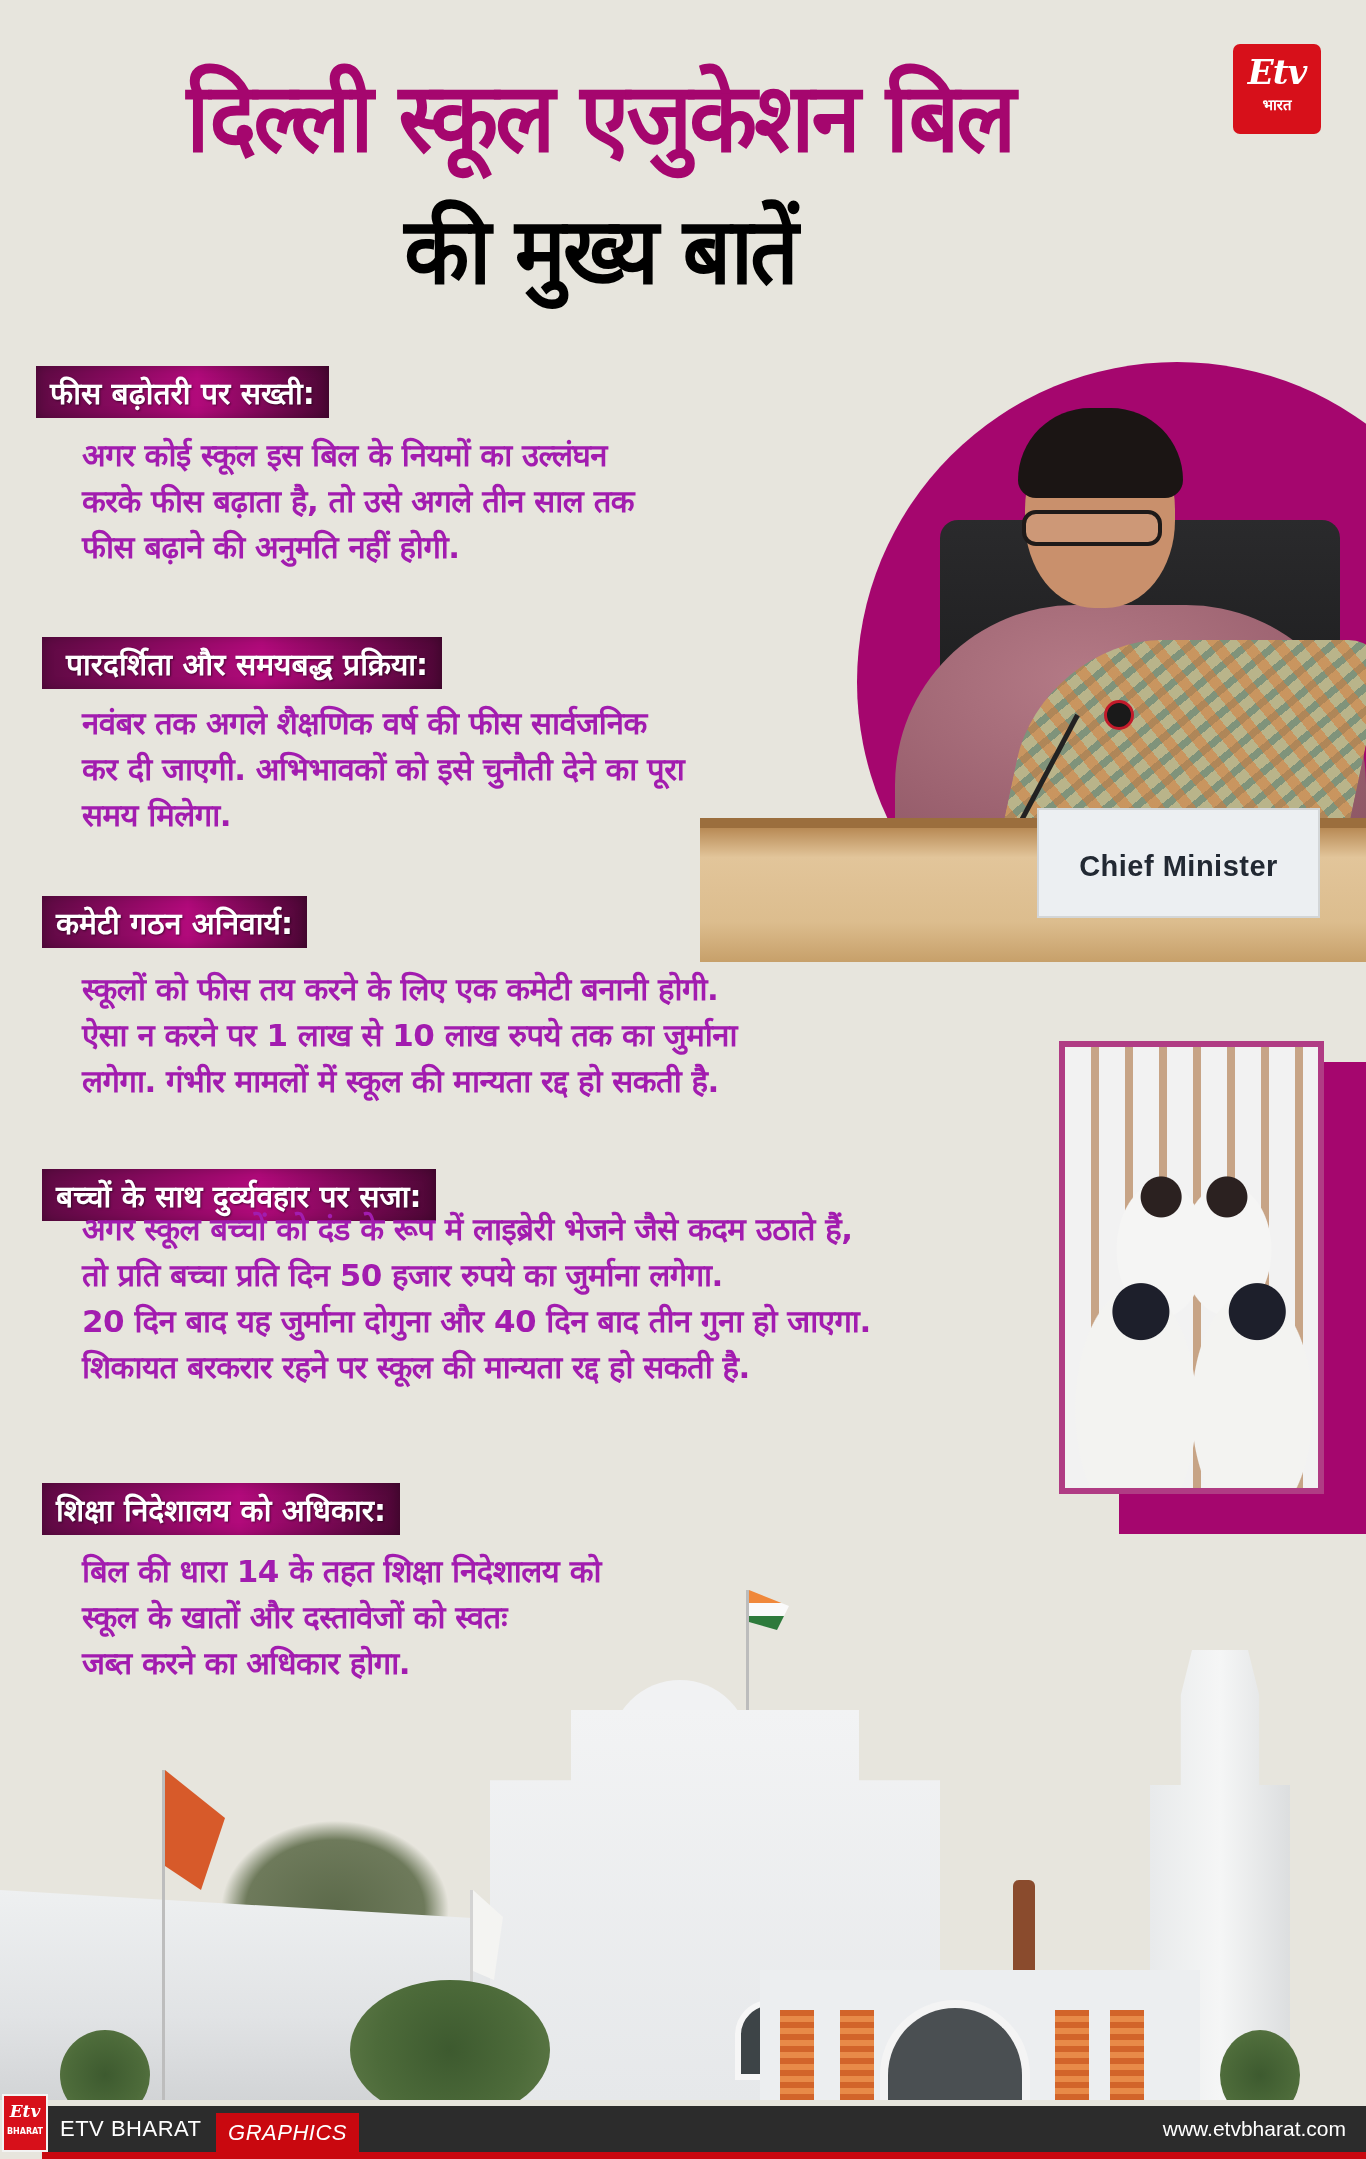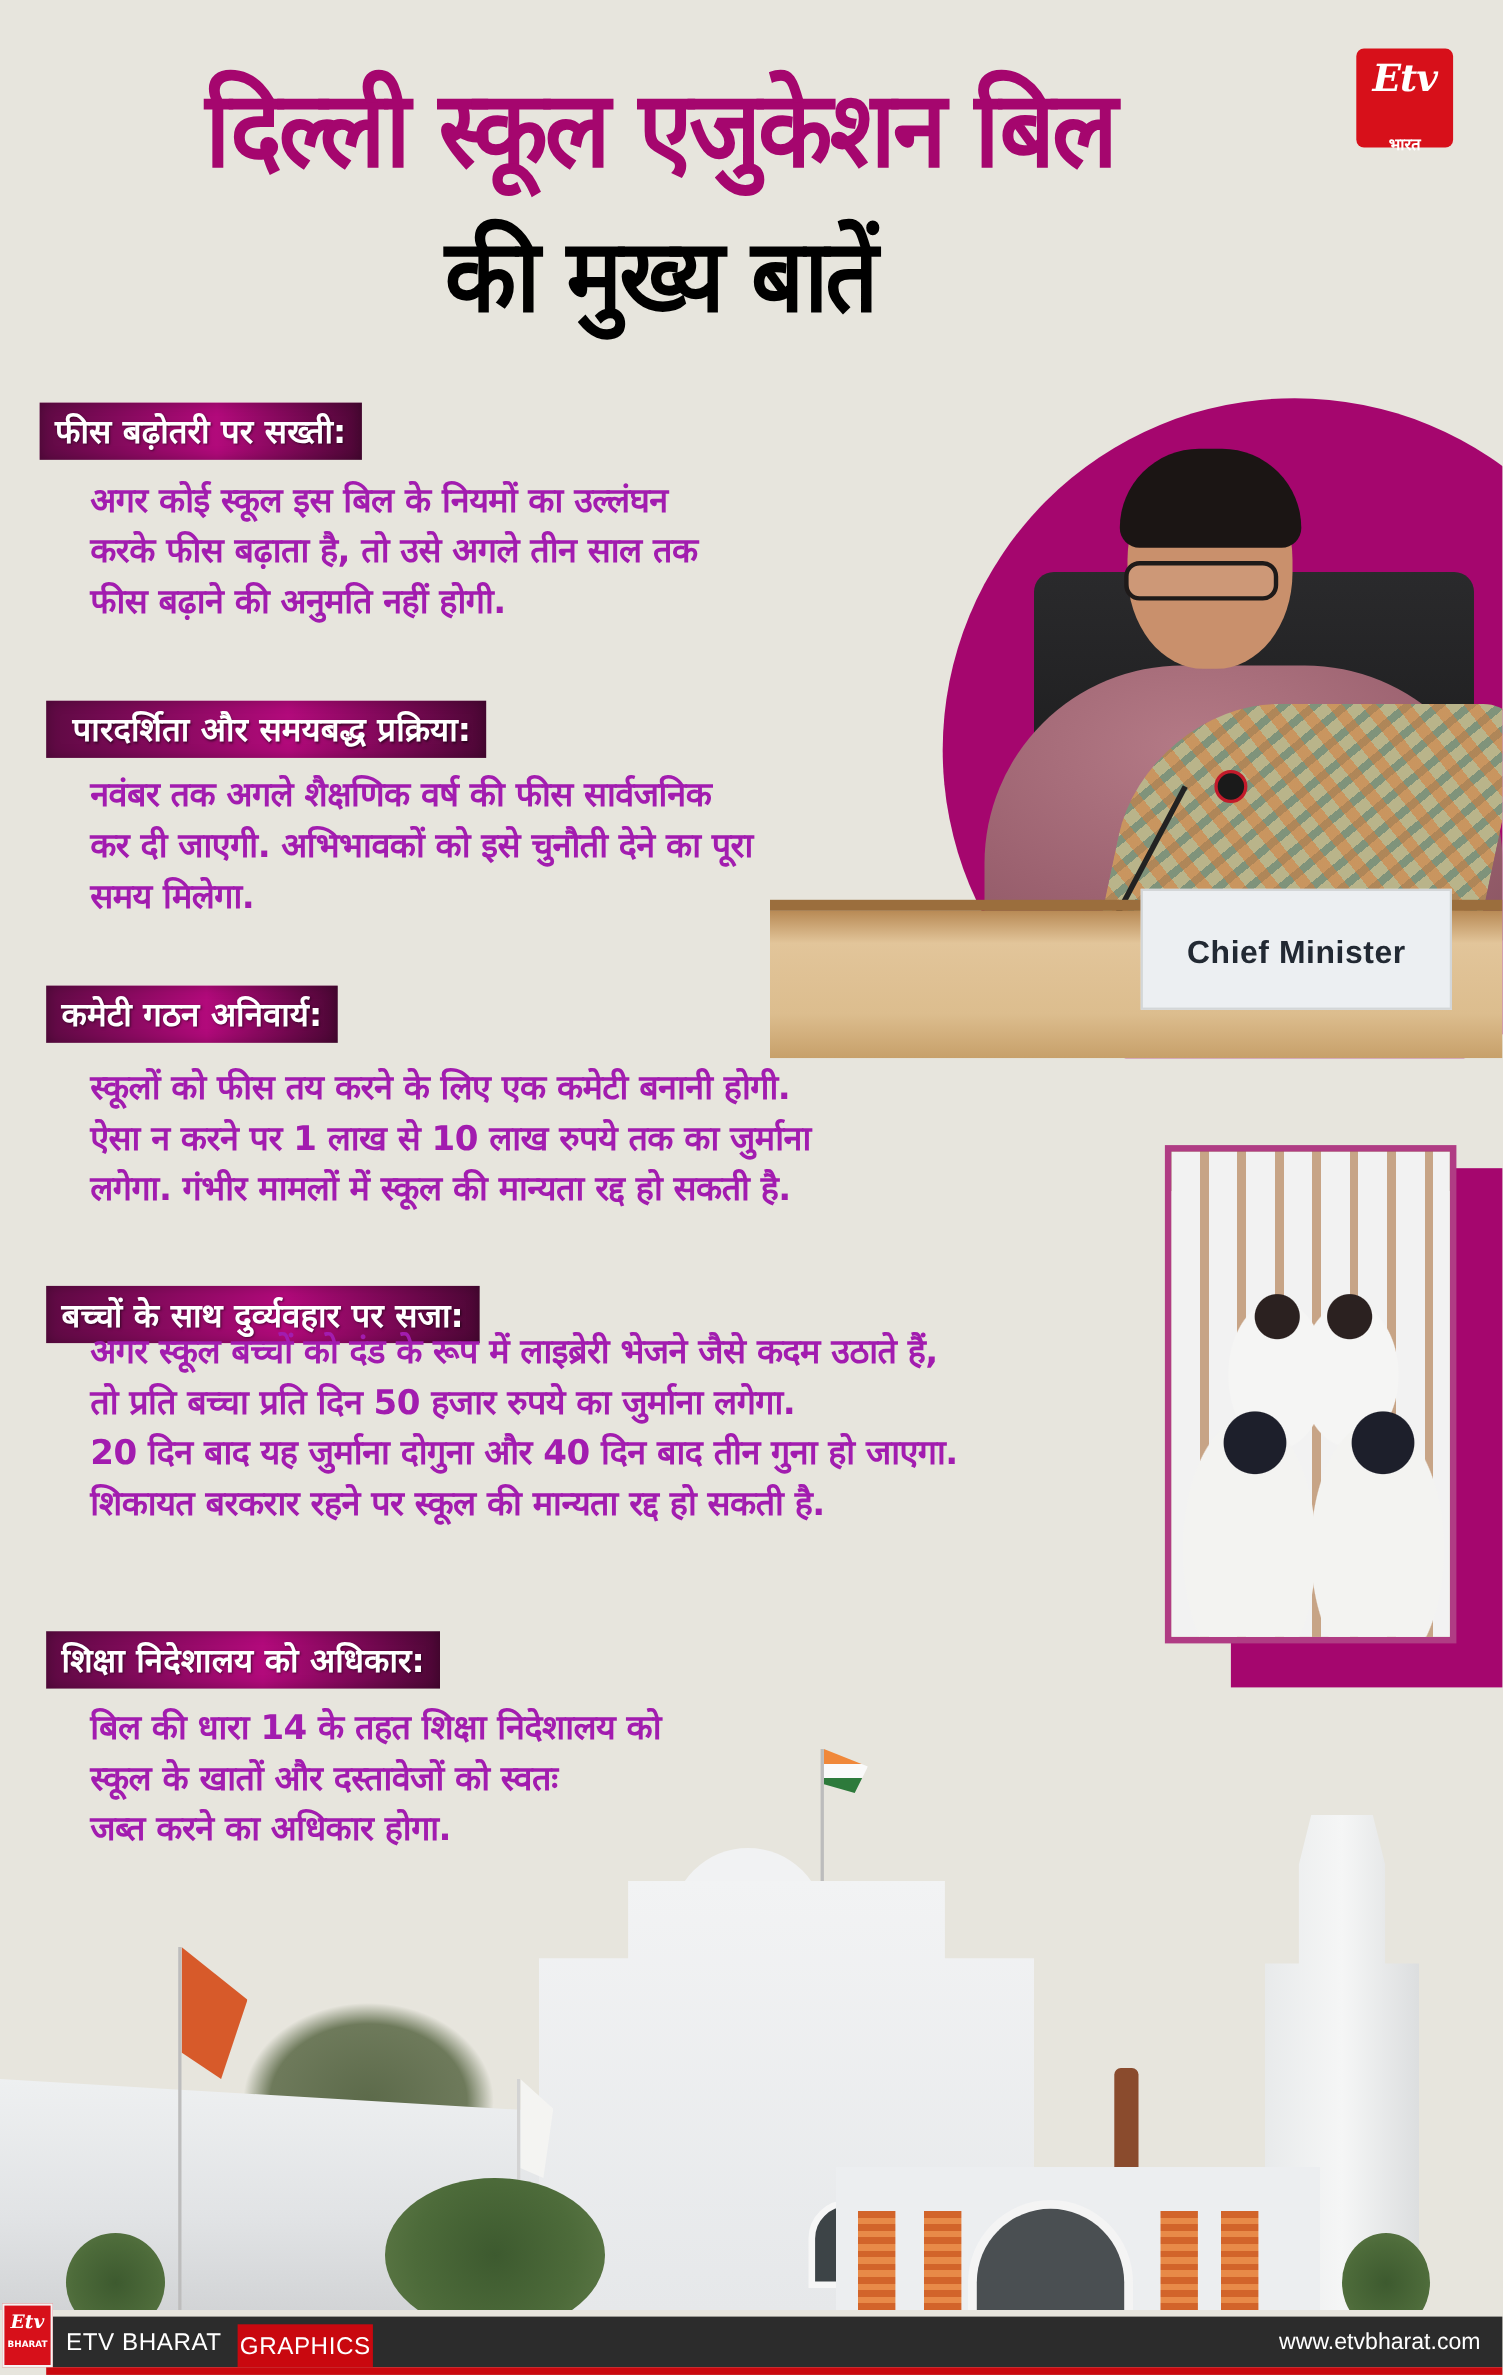--- a/index.html
+++ b/index.html
@@ -54,21 +54,20 @@
     font-size: 34px;
     line-height: 48px;
     padding-top: 4px;
     letter-spacing: -1px;
   }
   .etv-logo .etv-sub {
     display: block;
     font-size: 15px;
     font-weight: bold;
     line-height: 18px;
-    margin-top: 26px;
   }
 
   
   .cm-circle {
     left: 857px; top: 362px; width: 640px; height: 640px;
     border-radius: 50%;
     background: #A5066E;
   }
   .cm-clip {
     left: 0; top: 0; width: 1366px; height: 962px;
@@ -296,27 +295,28 @@
     font-size: 8px; font-weight: bold; line-height: 12px;
   }
   .footer-brand {
     left: 60px; top: 2106px; height: 46px;
     font-family: "Liberation Sans", sans-serif;
     font-size: 22px; line-height: 46px;
     color: #fff;
     letter-spacing: 0.5px;
   }
   .footer-graphics {
-    left: 216px; top: 2113px; height: 39px; width: 123px;
+    left: 216px; top: 2113px; height: 39px; width: 143px;
     background: #C9080F;
     font-family: "Liberation Sans", sans-serif;
     font-size: 22px; line-height: 39px;
     color: #fff;
     text-align: center;
     letter-spacing: 0.5px;
+    font-style: italic;
   }
   .footer-url {
     right: 20px; top: 2106px; height: 46px;
     font-family: "Liberation Sans", sans-serif;
     font-size: 21px; line-height: 46px;
     color: #fff;
   }
 </style>
 </head>
 <body>

